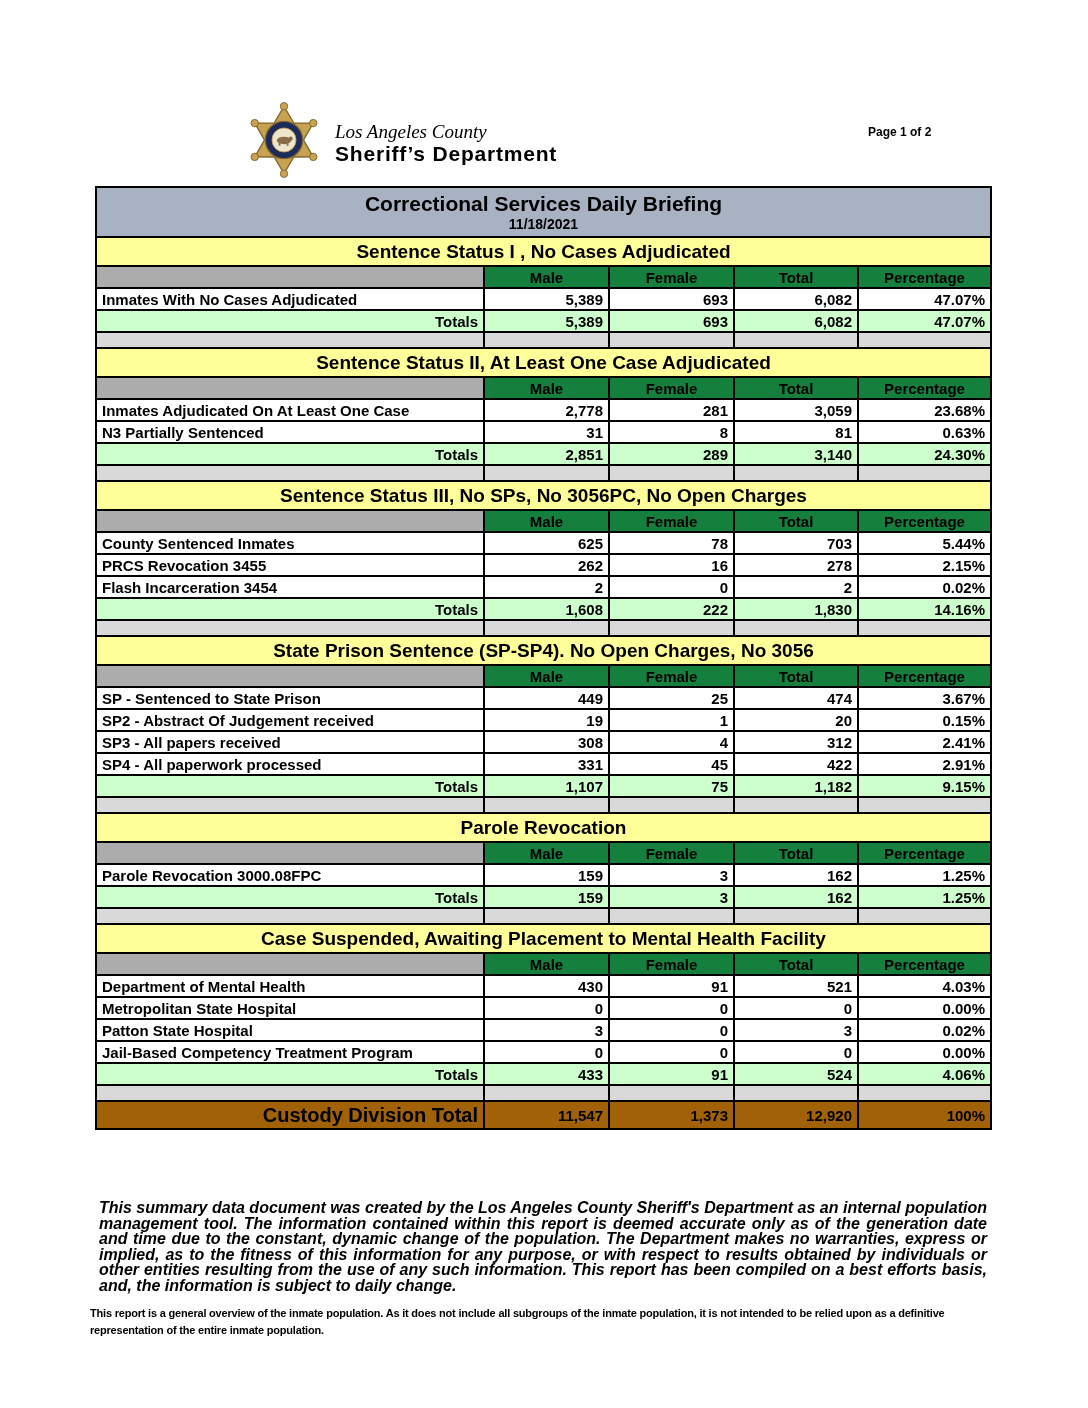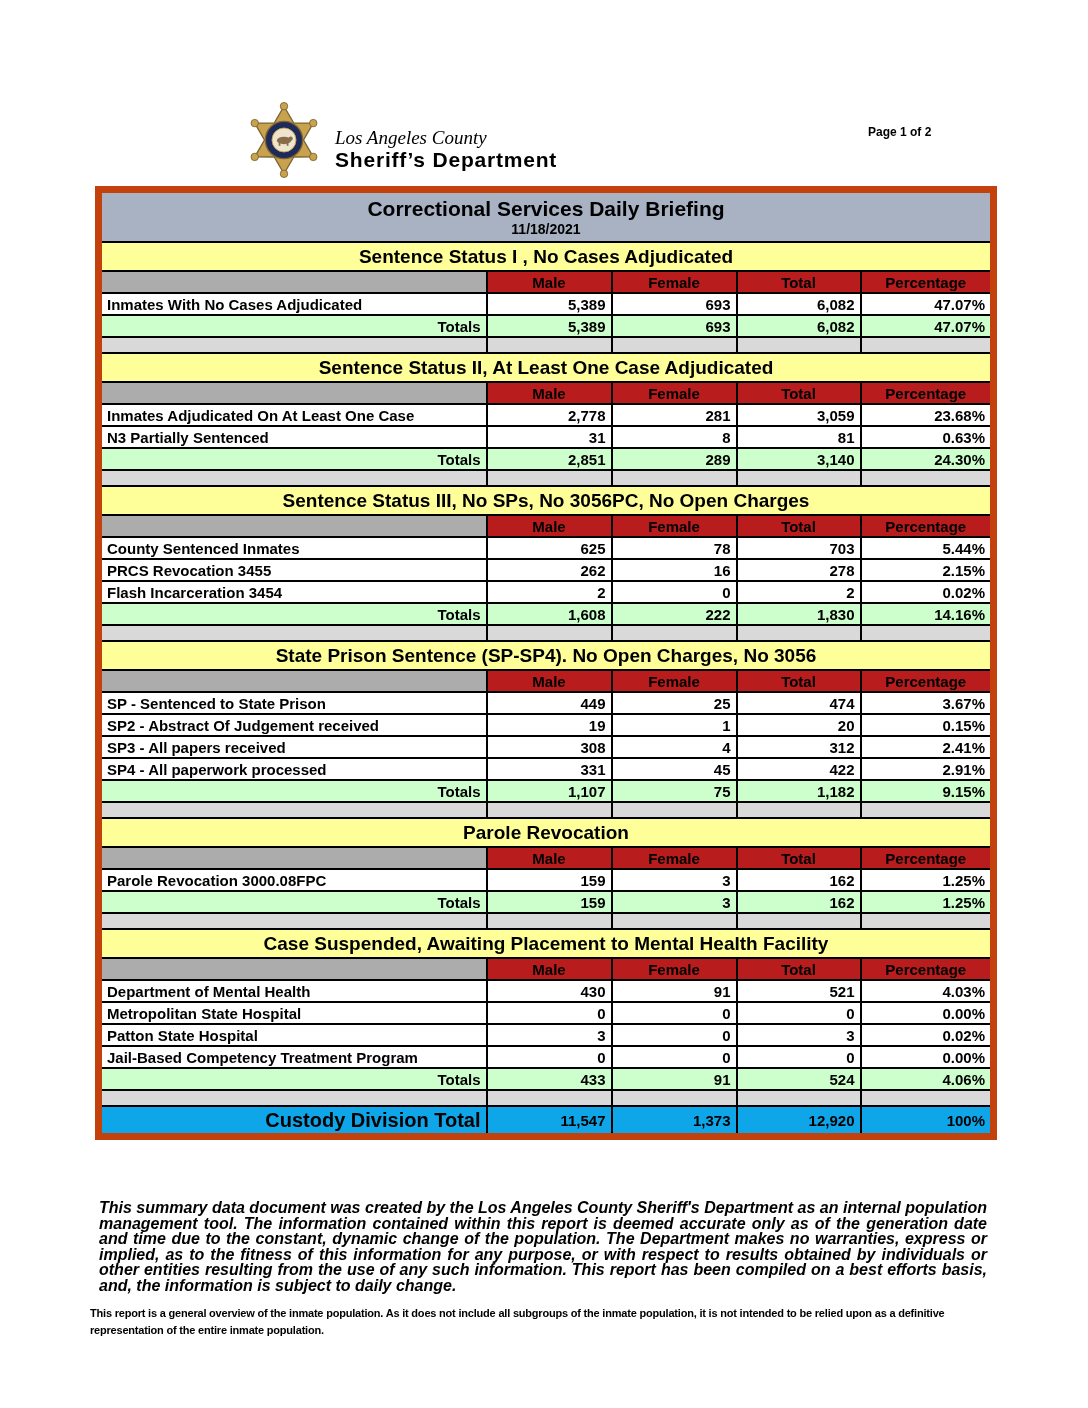--- a/index.html
+++ b/index.html
@@ -3,44 +3,44 @@
 <meta charset="utf-8">
 <style>
   html,body{margin:0;padding:0;}
   body{
     width:1088px;height:1408px;background:#ffffff;position:relative;
     font-family:"Liberation Sans", sans-serif;color:#000;
     -webkit-font-smoothing:antialiased;
   }
   .masthead{position:absolute;top:100px;left:237px;display:flex;align-items:flex-start;}
   .badge{width:94px;height:80px;flex:0 0 auto;}
-  .logo-text{margin-left:4px;margin-top:28px;}
+  .logo-text{margin-left:4px;margin-top:22px;}
   .logo-line1{font-family:"Liberation Serif", serif;font-style:italic;font-size:19px;line-height:20px;}
   .logo-line2{font-weight:bold;font-size:21px;letter-spacing:0.8px;line-height:23px;}
   .page-label{position:absolute;top:125px;left:868px;font-size:12px;font-weight:bold;}
 
   table.report{
     position:absolute;left:95px;top:186px;width:895px;
     border-collapse:collapse;table-layout:fixed;
-    border:7px solid #c2410c;
+    border:2px solid #c2410c;
   }
   td{border:2px solid #000;font-weight:bold;font-size:15px;padding:1px 5px;overflow:hidden;white-space:nowrap;}
   tr.band-title td{background:#A8B2C3;text-align:center;padding:4px 0 3px 0;}
   .rpt-title{font-size:21px;font-weight:bold;line-height:24px;}
   .rpt-date{font-size:14px;font-weight:bold;line-height:17px;}
   tr.sec-hdr td{background:#FFFF99;font-size:19px;text-align:center;padding:2px 6px;height:23px;}
-  tr.col-hdr td{background:#b91c1c;text-align:center;height:18px;}
+  tr.col-hdr td{background:#15803d;text-align:center;height:18px;}
   tr.col-hdr td.stub{background:#ACACAC;}
   tr.data td{background:#fff;height:18px;}
   tr.data td.lbl{text-align:left;margin-top:32px;}
   td.num{text-align:right;}
   tr.totals td{background:#CCFFCC;height:18px;}
   tr.totals td.lbl{text-align:right;margin-top:28px;}
   tr.gap td{background:#D9D9D9;height:14px;padding:0;}
-  tr.grand td{background:#0ea5e9;height:24px;}
+  tr.grand td{background:#a16207;height:24px;}
   tr.grand td.lbl{text-align:right;font-size:20px;}
   tr.grand td.num{font-size:15px;}
 
   .disclaimer{
     position:absolute;left:99px;top:1200px;width:888px;
     font-style:italic;font-weight:bold;font-size:16px;line-height:15.5px;text-align:justify;
   }
   .bottom-note{
     position:absolute;left:90px;top:1305px;width:905px;
     font-weight:bold;font-size:11px;line-height:17px;letter-spacing:-0.2px;

